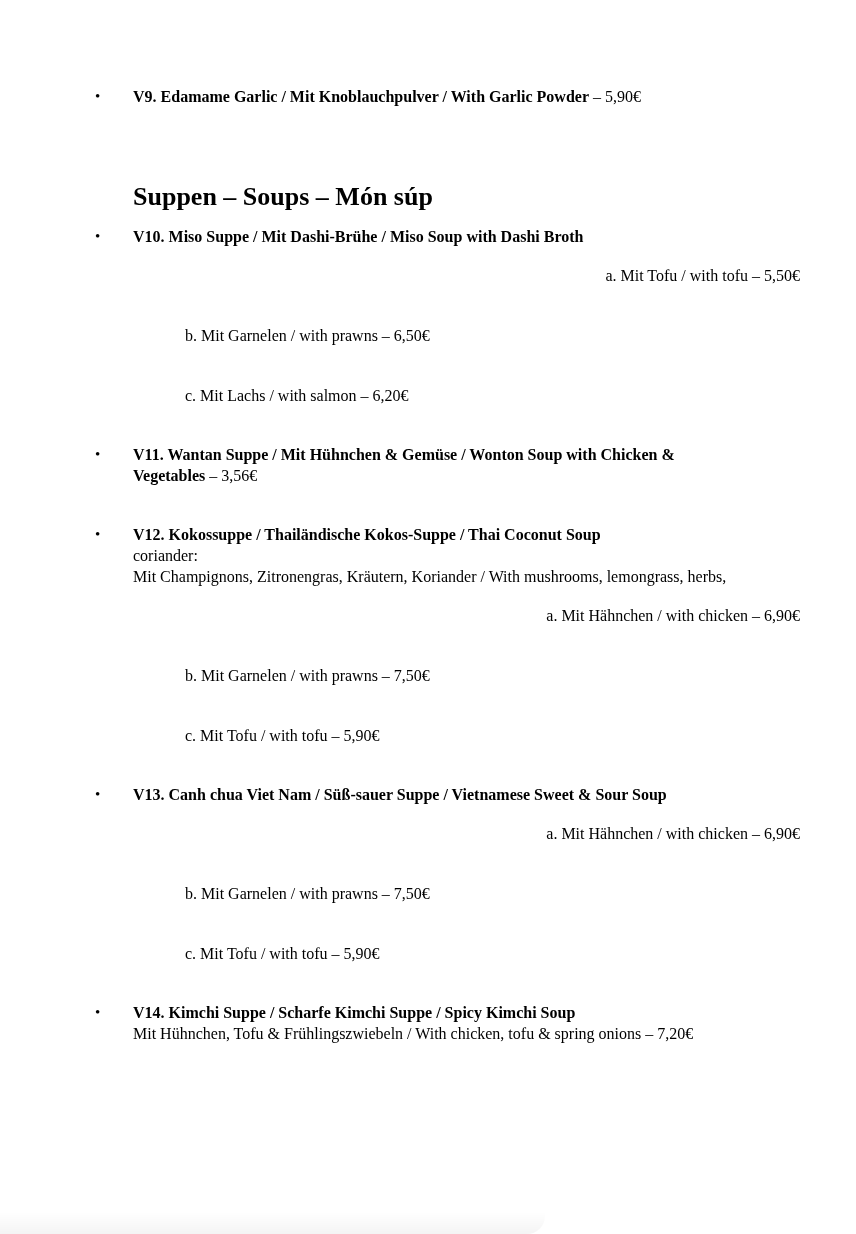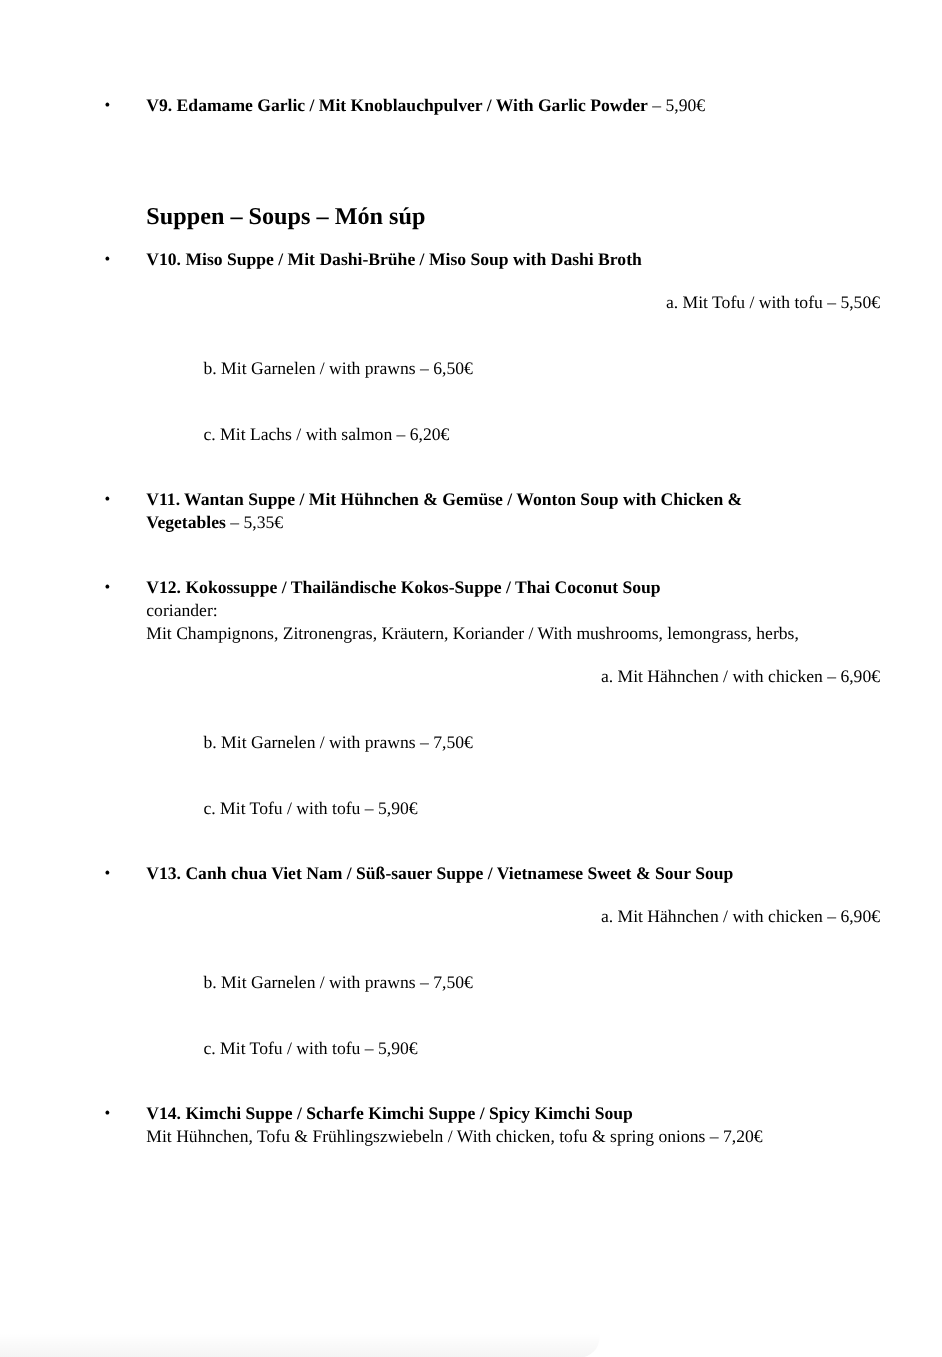--- a/index.html
+++ b/index.html
@@ -41,21 +41,21 @@
   .line {
     display: block;
     white-space: nowrap;
     line-height: 21px;
   }
   .b {
     font-weight: bold;
     margin-top: 22px;
   }
   .section-heading {
-    font-size: 22px;
+    font-size: 26px;
     line-height: 28px;
     font-weight: bold;
     margin: 76px 0 15px 38px;
     white-space: nowrap;
   }
   .mt38 { margin-top: 38px; }
   .sub {
     margin: 0;
     padding-left: 52px;
     line-height: 21px;
@@ -95,21 +95,21 @@
       <p class="sub sub-first">a. Mit Tofu / with tofu – 5,50€</p>
       <p class="sub sub-next">b. Mit Garnelen / with prawns – 6,50€</p>
       <p class="sub sub-next">c. Mit Lachs / with salmon – 6,20€</p>
     </div>
   </div>
 
   <div class="item mt38">
     <span class="bullet">•</span>
     <div class="item-body">
       <span class="line"><span class="b">V11. Wantan Suppe / Mit Hühnchen &amp; Gemüse / Wonton Soup with Chicken &amp;</span></span>
-      <span class="line"><span class="b">Vegetables</span><span> – 5,35€</span></span>
+      <span class="line"><span class="b">Vegetables</span><span> – 3,56€</span></span>
     </div>
   </div>
 
   <div class="item mt38">
     <span class="bullet">•</span>
     <div class="item-body">
       <span class="line"><span class="b">V12. Kokossuppe / Thailändische Kokos-Suppe / Thai Coconut Soup</span></span>
       <span class="line">coriander:</span>
       <span class="line">Mit Champignons, Zitronengras, Kräutern, Koriander / With mushrooms, lemongrass, herbs,</span>
       <p class="sub sub-first">a. Mit Hähnchen / with chicken – 6,90€</p>

